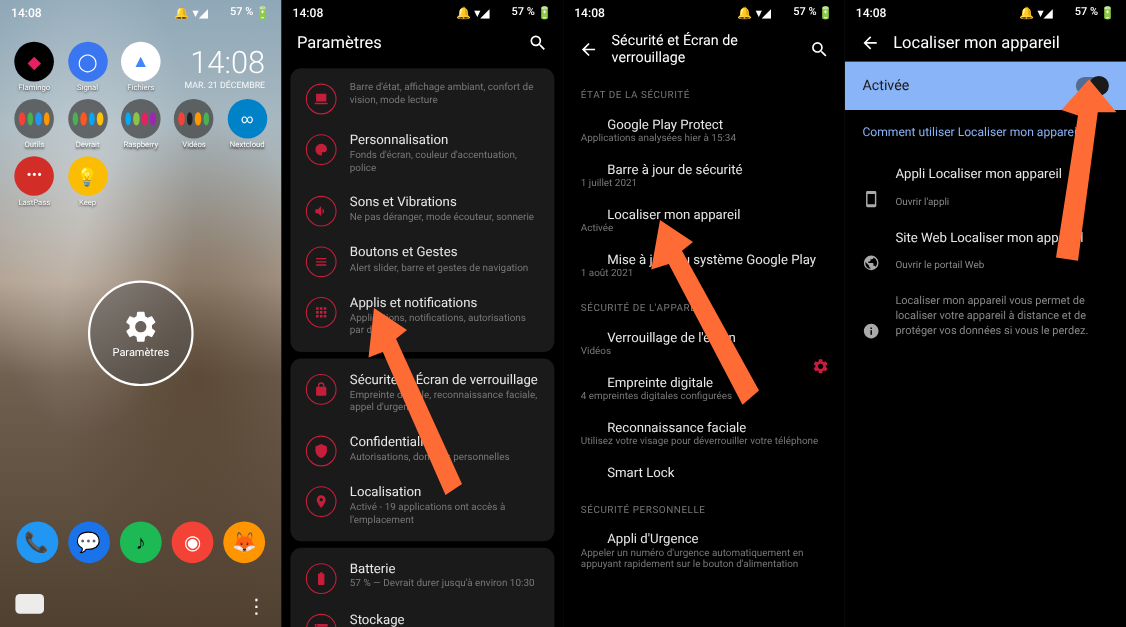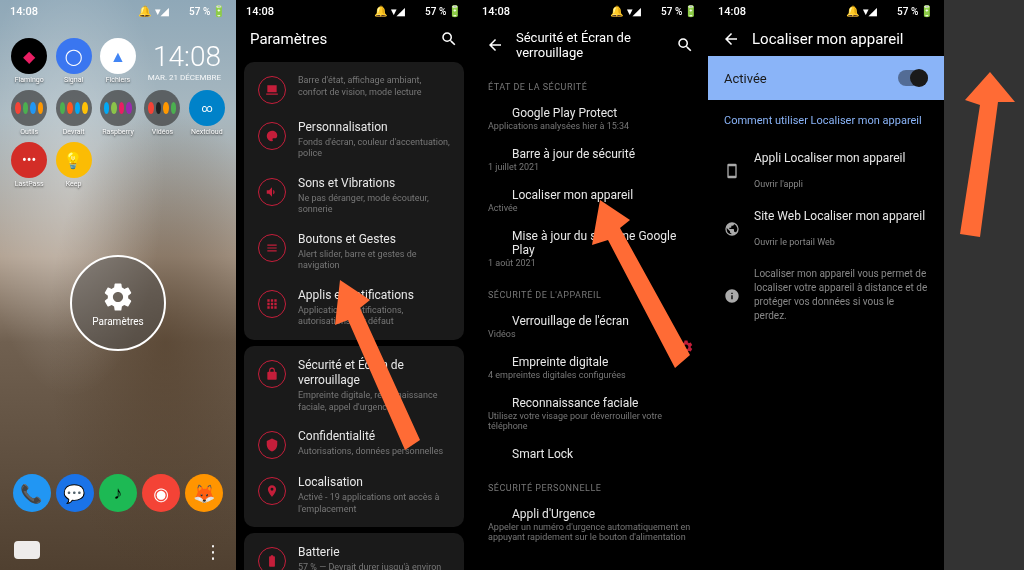--- a/index.html
+++ b/index.html
@@ -5,21 +5,21 @@
 * { margin: 0; padding: 0; box-sizing: border-box; }
 body {
   background: #333;
   font-family: -apple-system, BlinkMacSystemFont, "Segoe UI", Roboto, sans-serif;
   width: 1024px;
   height: 570px;
   display: flex;
   overflow: hidden;
 }
 .panel {
-  width: 236px;
+  width: 256px;
   height: 570px;
   background: #000;
   color: #fff;
   position: relative;
   overflow: hidden;
   flex-shrink: 0;
 }
 .status-bar {
   height: 22px;
   display: flex;
@@ -191,21 +191,21 @@
 }
 .link-text {
   color: #8ab4f8;
   font-size: 11px;
   padding: 14px 16px;
 }
 .p4-row {
   display: flex;
   gap: 14px;
   padding: 10px 16px;
-  align-items: center;
+  align-items: flex-end;
 }
 .p4-icon { width: 16px; height: 16px; fill: #aaa; flex-shrink: 0; margin-top: 2px; }
 .p4-text .t { font-size: 12px; color: #e8e8e8; }
 .p4-text .s { font-size: 9px; color: #888; margin-top: 14px; }
 .info-text { font-size: 10px; color: #888; line-height: 1.4; }
 
 .arrow {
   position: absolute;
   pointer-events: none;
   z-index: 100;
@@ -425,20 +425,23 @@
           <div class="setting-text">
             <div class="setting-title">Batterie</div>
             <div class="setting-sub">57 % — Devrait durer jusqu'à environ 10:30</div>
           </div>
         </div>
         <div class="setting-row">
           <div class="setting-icon-wrap">
             <svg viewBox="0 0 24 24">
               <path d="M2 20h20v-4H2v4zm2-3h2v2H4v-2zM2 4v4h20V4H2zm4 3H4V5h2v2zm-4 7h20v-4H2v4zm2-3h2v2H4v-2z"></path>
             </svg>
+          </div>
+          <div class="setting-text">
+            <div class="setting-title">Stockage</div>
           </div>
         </div>
       </div>
     </div>
 </div>
 
 <div class="panel">
   <div class="status-bar">
     <span>14:08</span>
     <span class="status-right">🔔 ▾◢ <span>57 %</span> 🔋</span>

